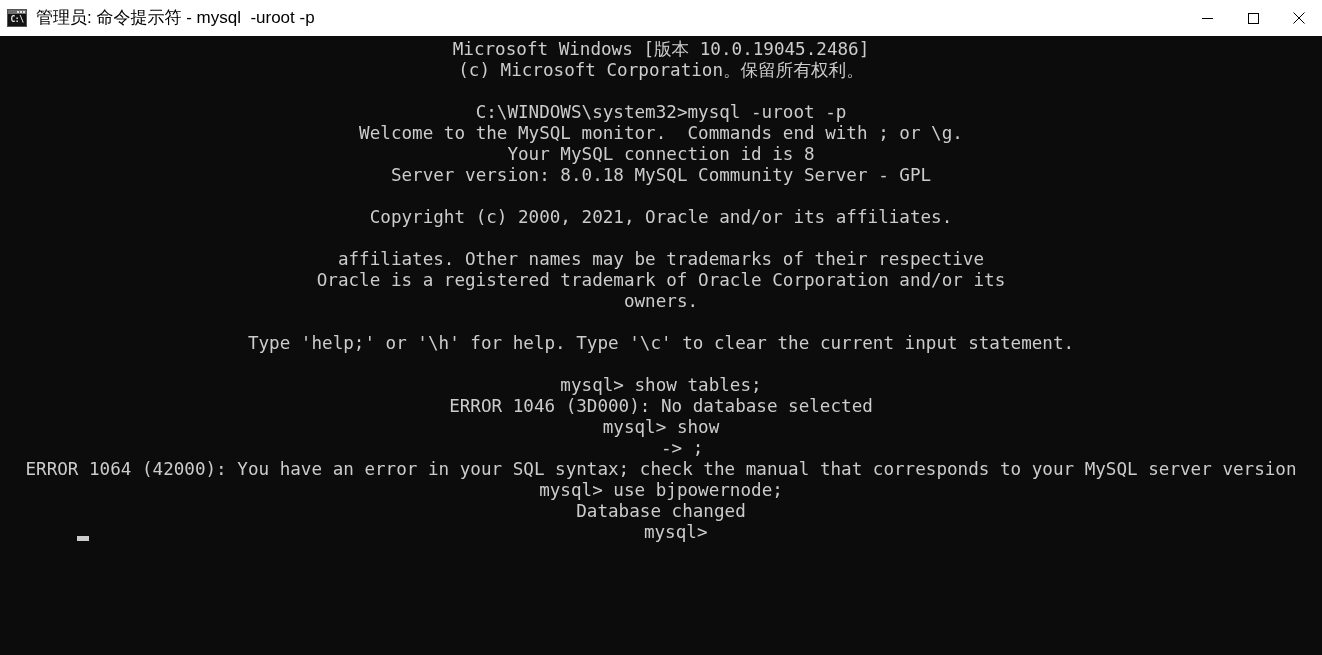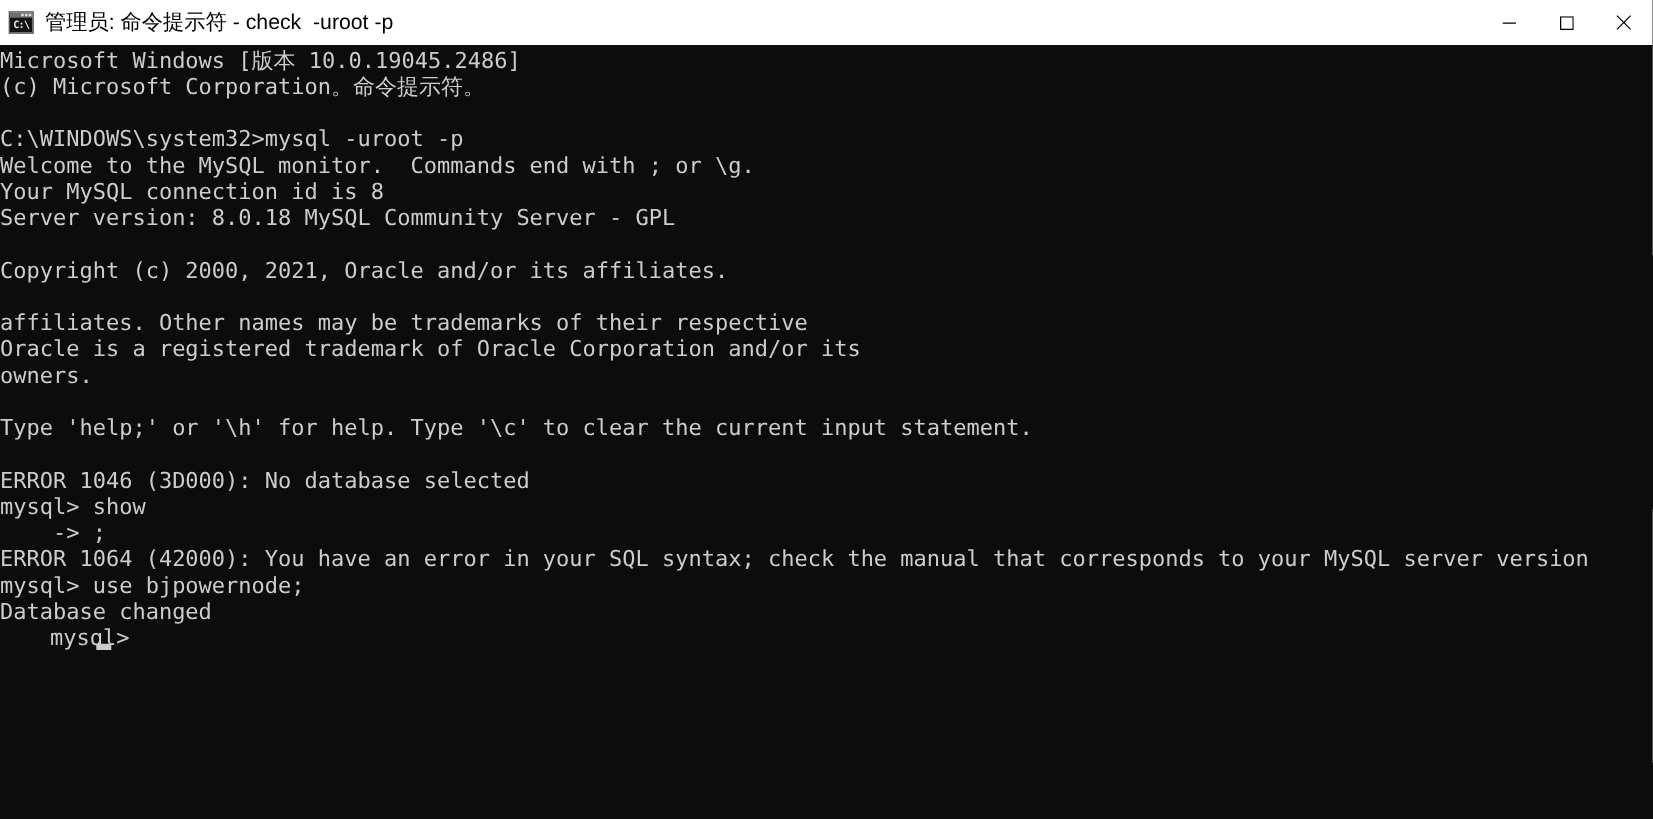--- a/index.html
+++ b/index.html
@@ -119,20 +119,21 @@
     line-height: 21px;
     color: #cccccc;
     padding-top: 3px;
     box-sizing: border-box;
   }
   #console-output .line {
     height: 21px;
     white-space: pre;
     letter-spacing: 0px;
     overflow: hidden;
+    text-align: center;
   }
 
   
   .caret-line {
     position: relative;
     padding-left: 40px;
   }
   #cursor-block {
     position: absolute;
     left: 77px;
@@ -152,21 +153,21 @@
       <div class="icon-titlebar">
         <div class="icon-dots">
           <i></i>
             <i></i>
             <i></i>
         </div>
       </div>
       <div class="icon-body">C:\</div>
     </div>
 
-    <div id="window-title">管理员: 命令提示符 - check  -uroot -p</div>
+    <div id="window-title">管理员: 命令提示符 - mysql  -uroot -p</div>
 
     <div id="window-controls">
       <button class="win-btn">
         <svg width="11" height="11" viewBox="0 0 11 11">
           <line x1="0" y1="5.5" x2="11" y2="5.5" stroke="#000000" stroke-width="1"></line>
         </svg>
       </button>
       <button class="win-btn">
         <svg width="11" height="11" viewBox="0 0 11 11">
           <rect x="0.5" y="0.5" width="10" height="10" fill="none" stroke="#000000" stroke-width="1"></rect>
@@ -176,35 +177,36 @@
         <svg width="12" height="12" viewBox="0 0 12 12">
           <line x1="0.5" y1="0.5" x2="11.5" y2="11.5" stroke="#000000" stroke-width="1"></line>
           <line x1="11.5" y1="0.5" x2="0.5" y2="11.5" stroke="#000000" stroke-width="1"></line>
         </svg>
       </button>
     </div>
   </div>
 
   <div id="console-output">
       <div class="line">Microsoft Windows [版本 10.0.19045.2486]</div>
-      <div class="line">(c) Microsoft Corporation。命令提示符。</div>
+      <div class="line">(c) Microsoft Corporation。保留所有权利。</div>
       <div class="line"></div>
       <div class="line">C:\WINDOWS\system32&gt;mysql -uroot -p</div>
       <div class="line">Welcome to the MySQL monitor.  Commands end with ; or \g.</div>
       <div class="line">Your MySQL connection id is 8</div>
       <div class="line">Server version: 8.0.18 MySQL Community Server - GPL</div>
       <div class="line"></div>
       <div class="line">Copyright (c) 2000, 2021, Oracle and/or its affiliates.</div>
       <div class="line"></div>
       <div class="line">affiliates. Other names may be trademarks of their respective</div>
       <div class="line">Oracle is a registered trademark of Oracle Corporation and/or its</div>
       <div class="line">owners.</div>
       <div class="line"></div>
       <div class="line">Type 'help;' or '\h' for help. Type '\c' to clear the current input statement.</div>
       <div class="line"></div>
+      <div class="line">mysql&gt; show tables;</div>
       <div class="line">ERROR 1046 (3D000): No database selected</div>
       <div class="line">mysql&gt; show</div>
       <div class="line">    -&gt; ;</div>
       <div class="line">ERROR 1064 (42000): You have an error in your SQL syntax; check the manual that corresponds to your MySQL server version</div>
       <div class="line">mysql&gt; use bjpowernode;</div>
       <div class="line">Database changed</div>
       <div class="line caret-line">mysql&gt; <span id="cursor-block"></span></div>
     </div>
 
 </div>

